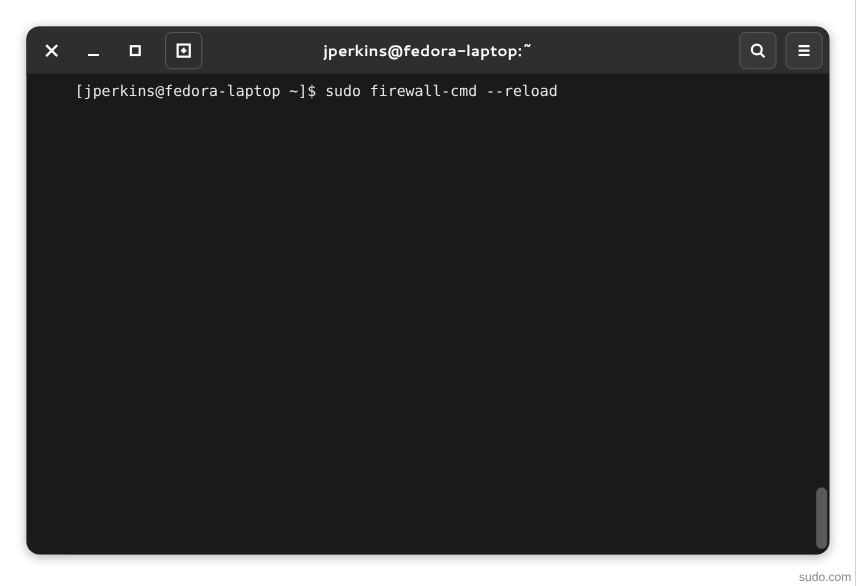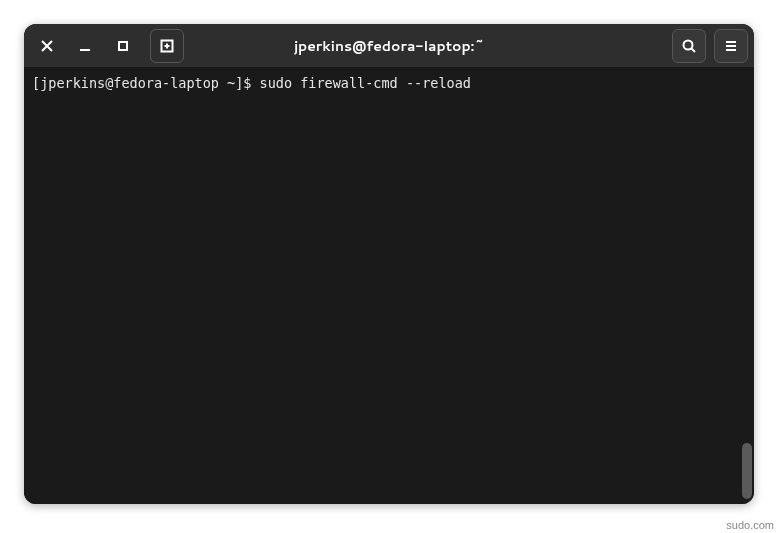--- a/index.html
+++ b/index.html
@@ -22,23 +22,22 @@
       height: 480px;
       background: #1a1a1a;
       border-radius: 12px;
       overflow: hidden;
       box-shadow: 0 2px 10px rgba(0,0,0,0.3);
     }
     .titlebar {
       height: 44px;
       background: #2e2e2e;
       display: flex;
-      align-items: center;
       justify-content: space-between;
-      padding: 0 6px;
+      padding: 12px 6px;
       border-bottom: 1px solid #1a1a1a;
     }
     .titlebar-left {
       display: flex;
       align-items: center;
       gap: 4px;
     }
     .titlebar-right {
       display: flex;
       align-items: center;
@@ -106,20 +105,21 @@
     }
     .terminal-body {
       position: relative;
       height: calc(100% - 44px);
       background: #1a1a1a;
       padding: 6px 8px;
       font-family: "DejaVu Sans Mono", "Liberation Mono", monospace;
       font-size: 13.5px;
       color: #e6e6e6;
       line-height: 1.4;
+      margin-left: 36px;
     }
     .terminal-line {
       white-space: pre;
     }
     .prompt {
       color: #e6e6e6;
     }
     .scrollbar-track {
       position: absolute;
       right: 1px;

